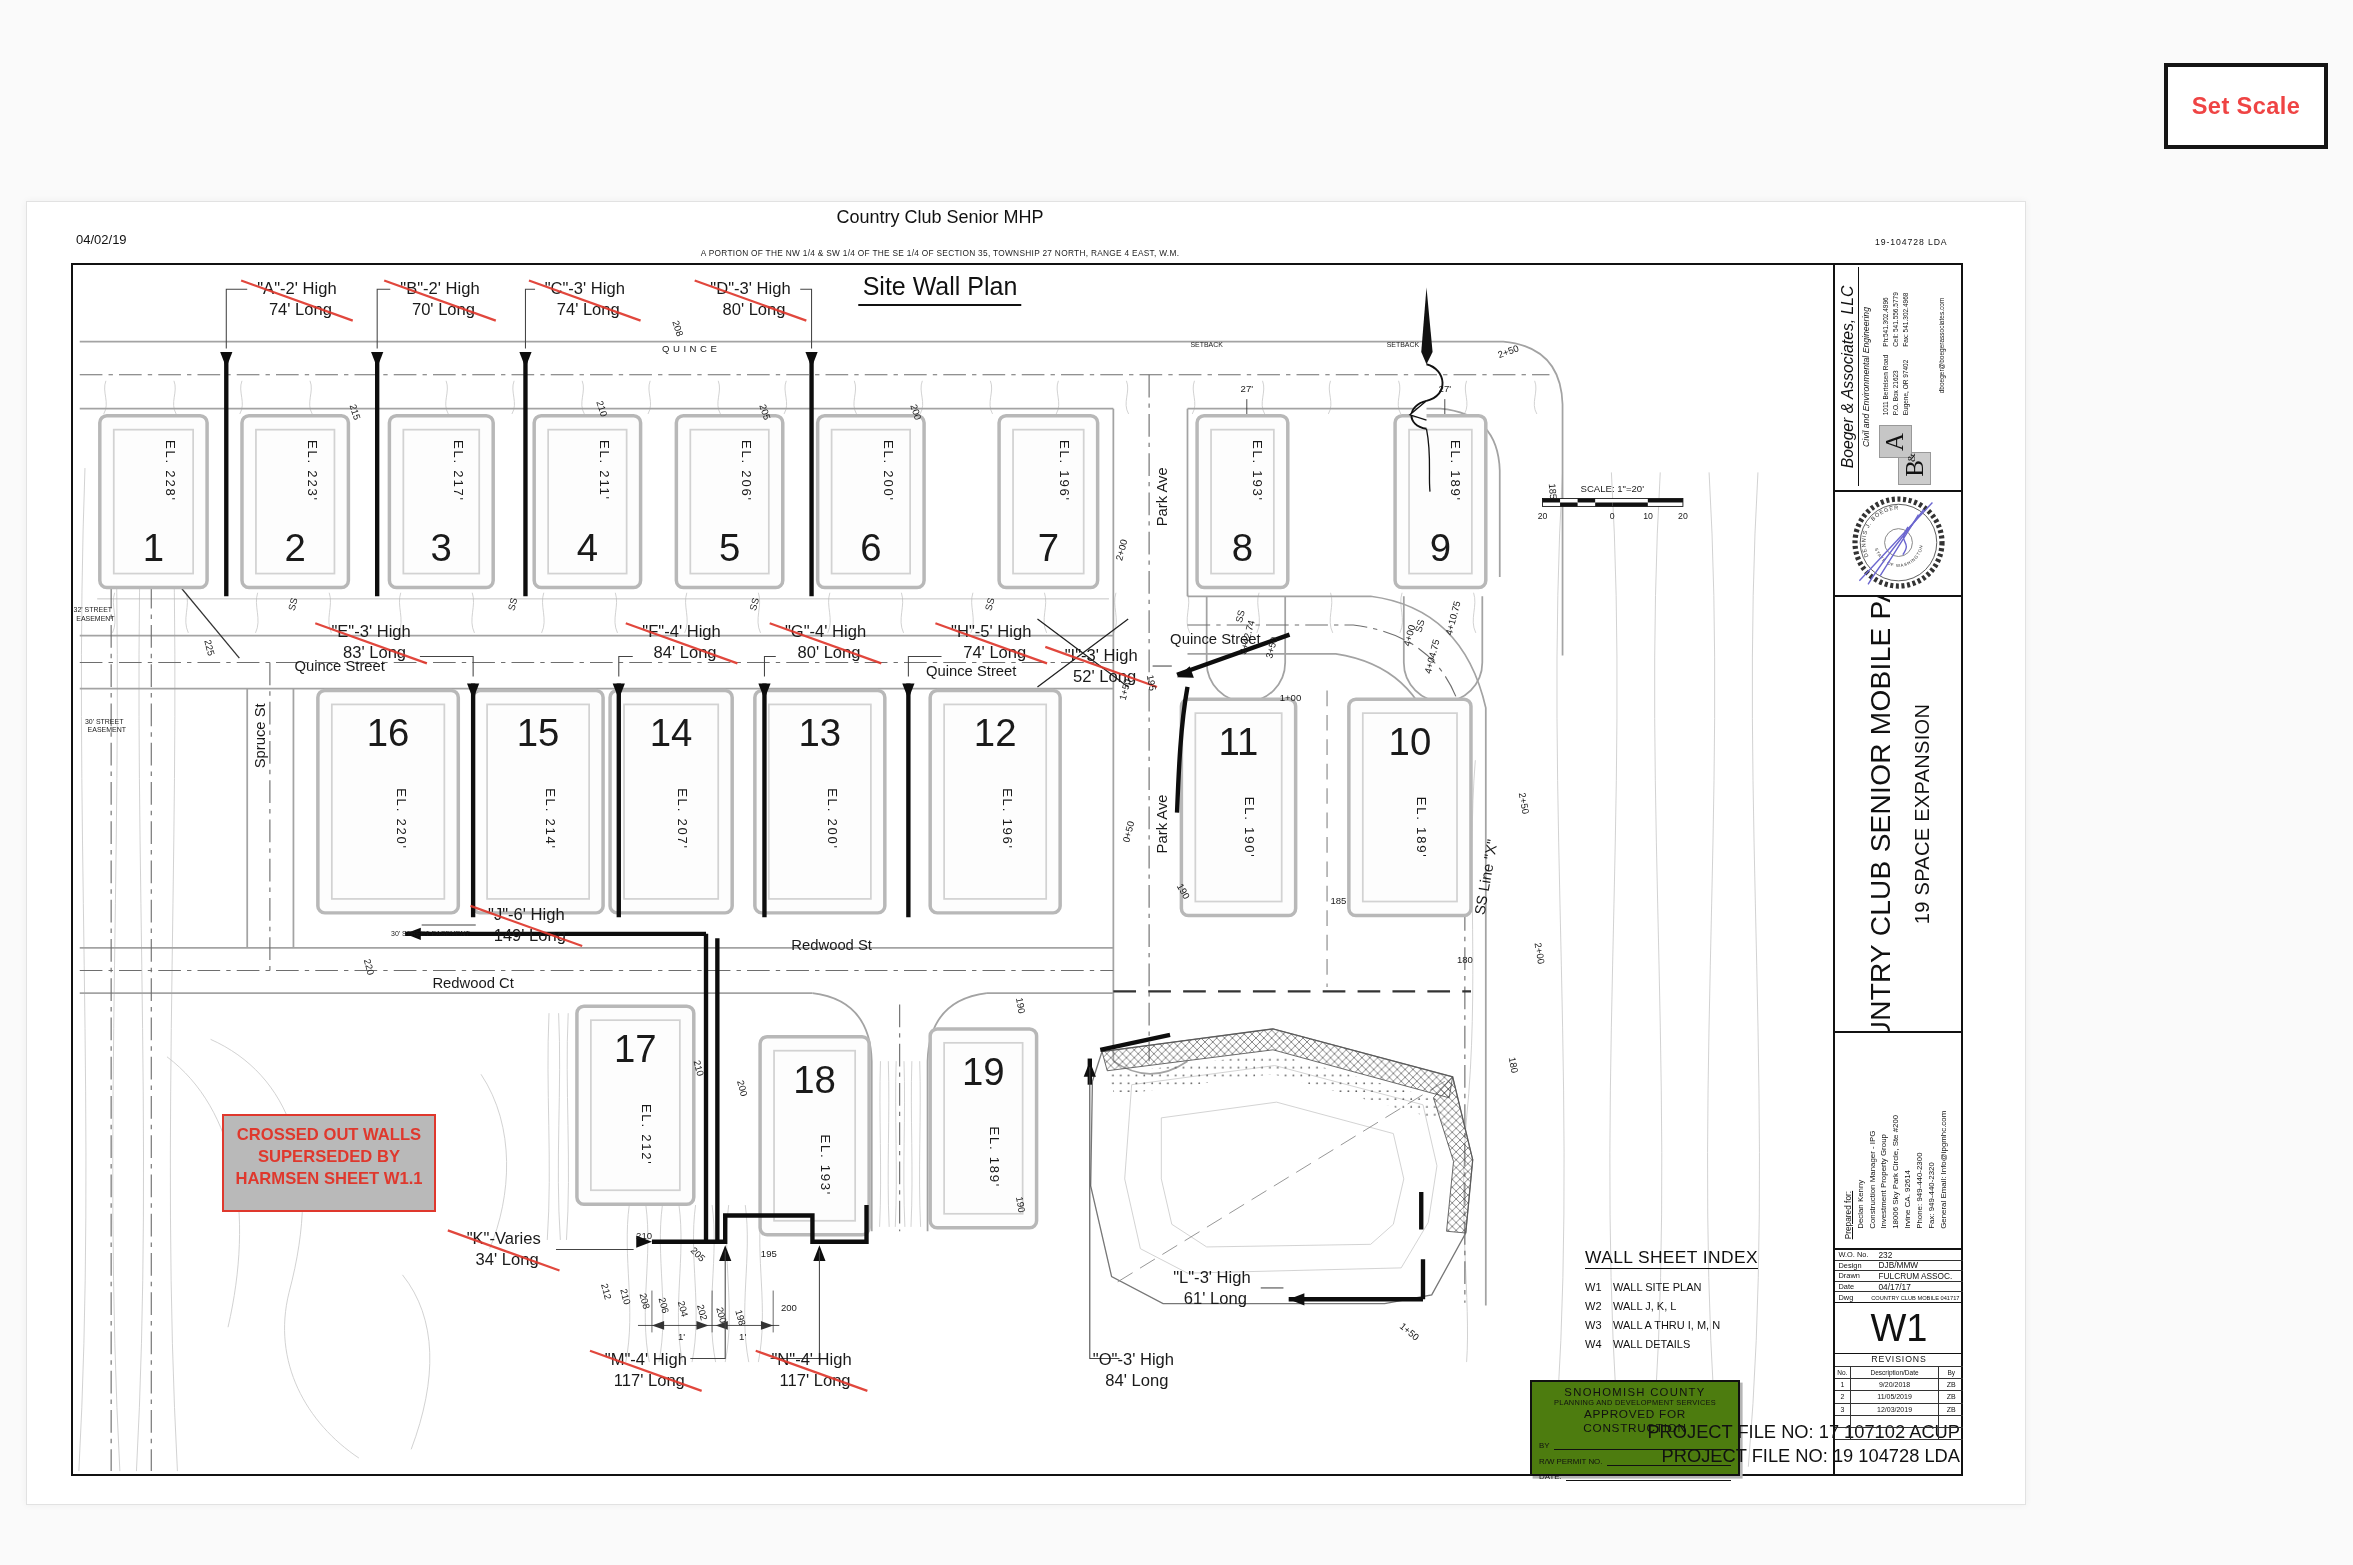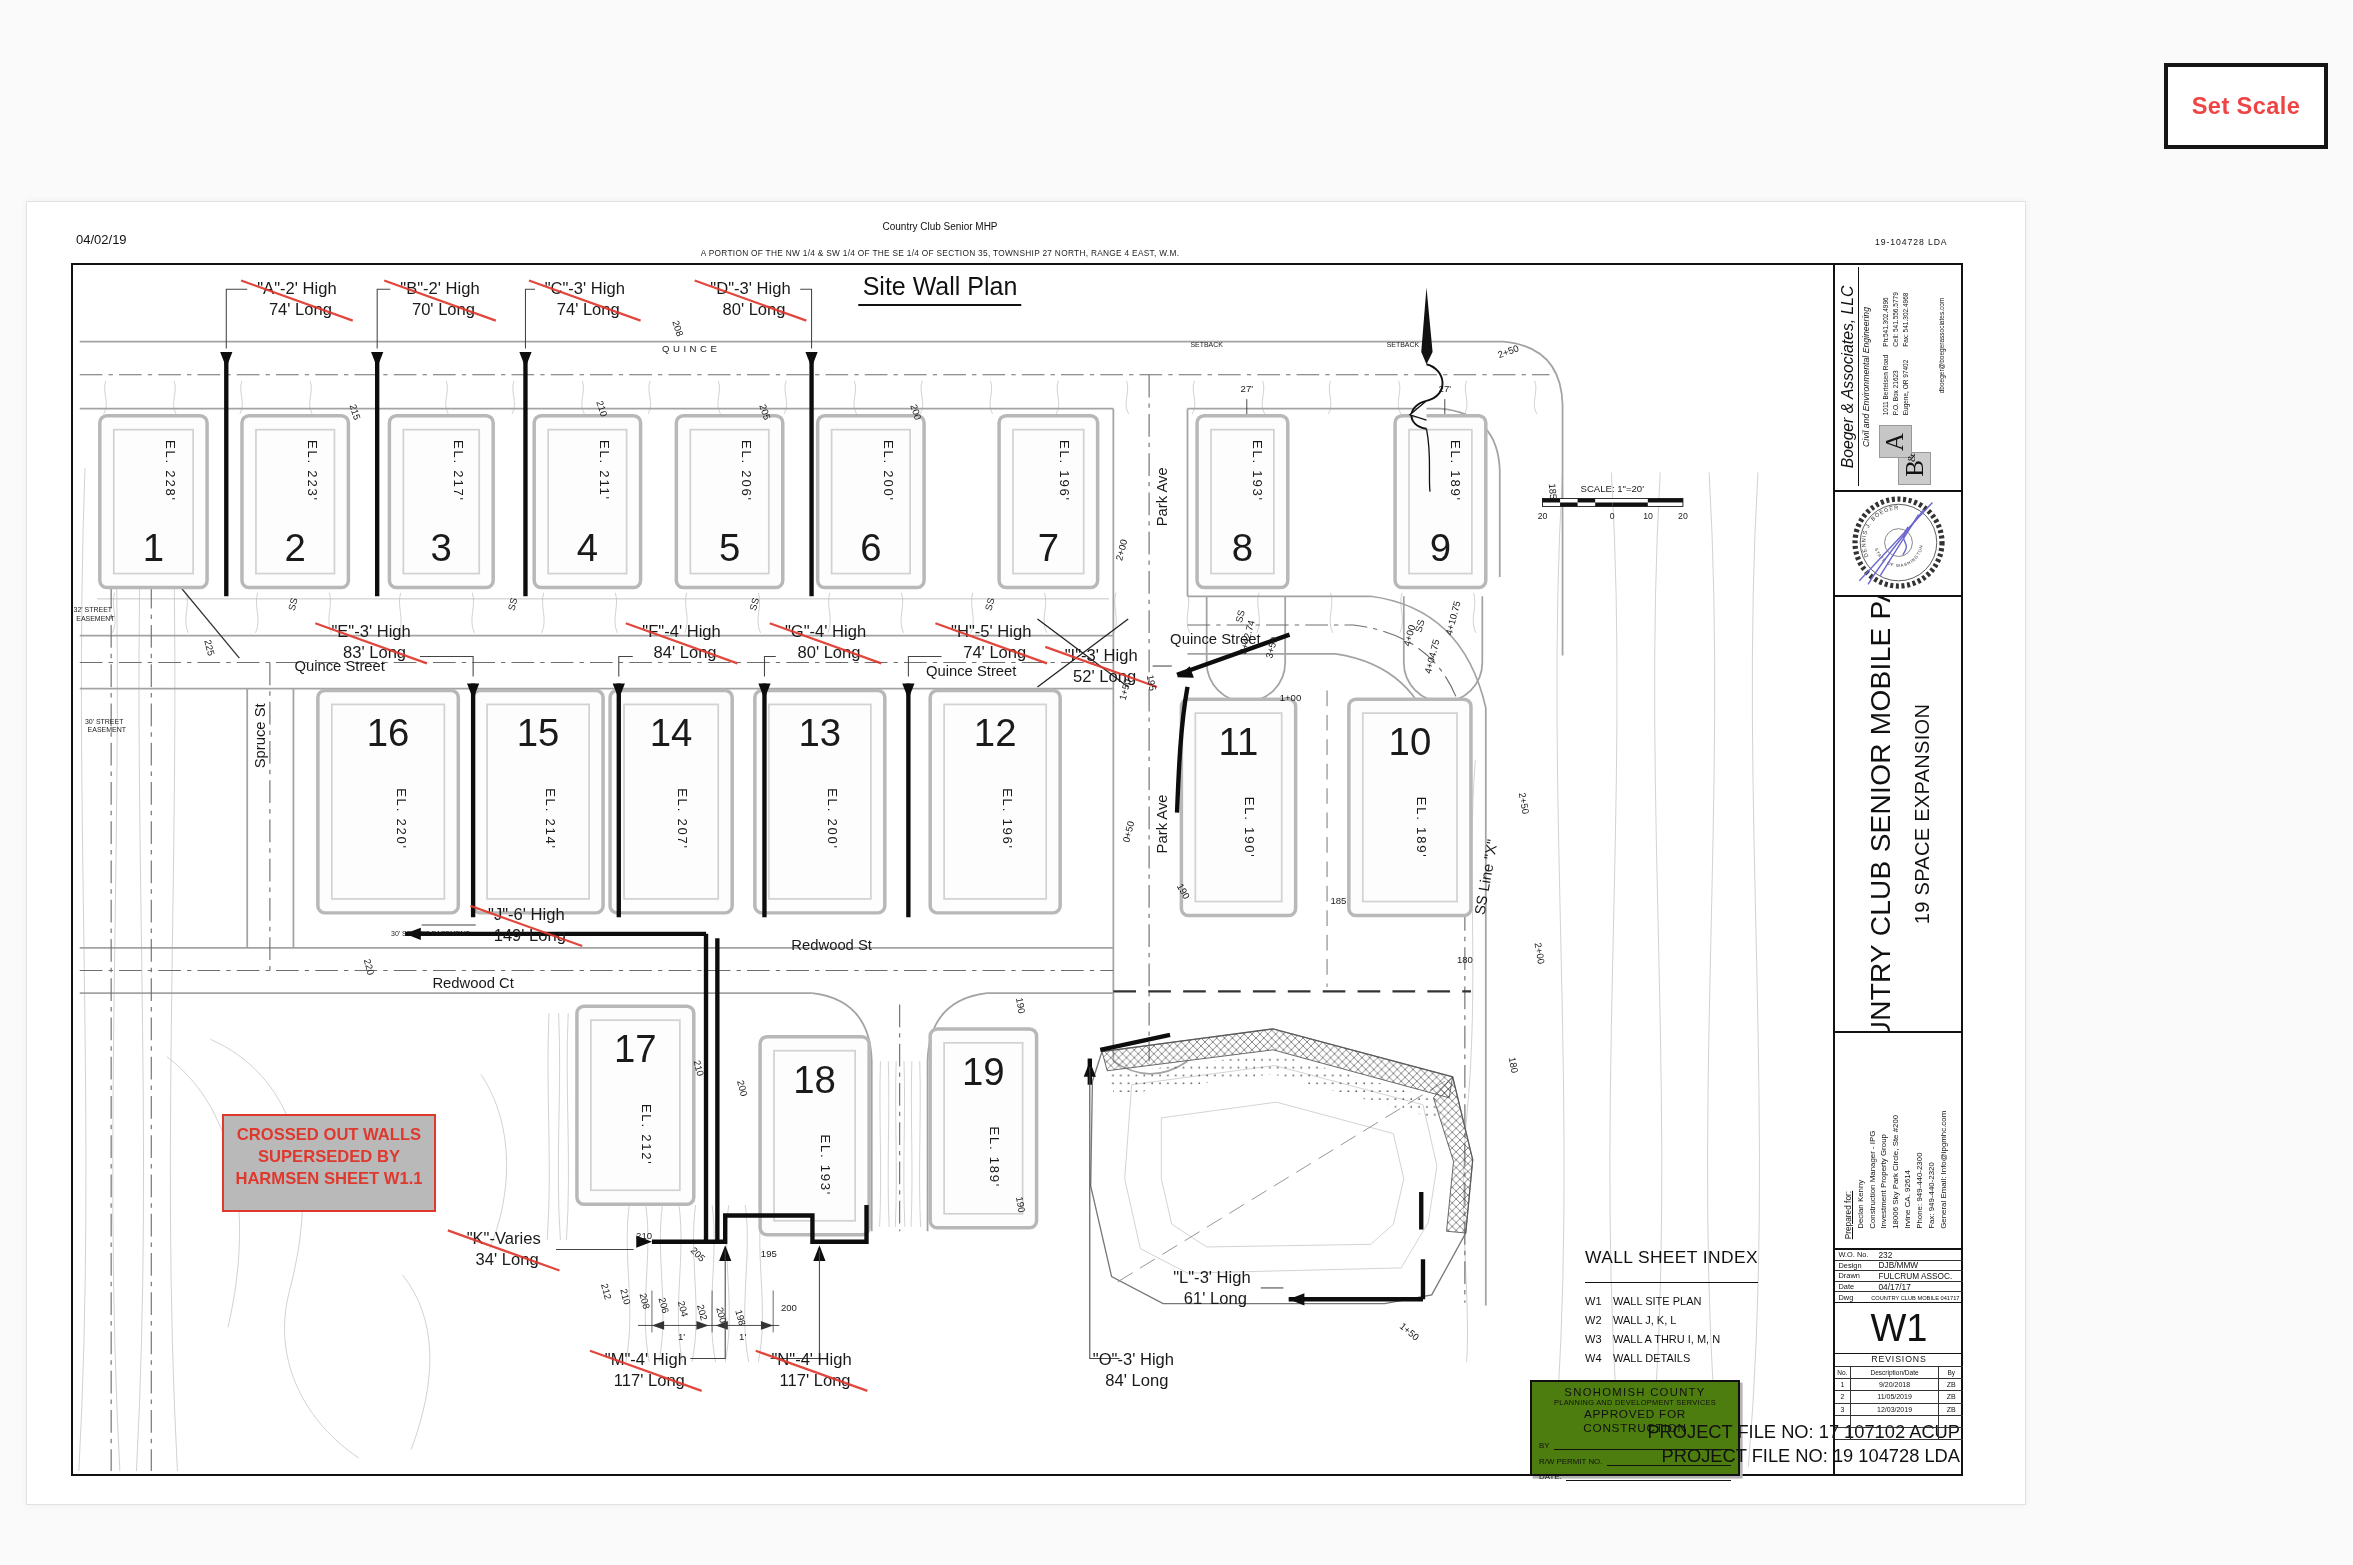--- a/index.html
+++ b/index.html
@@ -7,27 +7,27 @@
   .stage{position:relative;width:2354px;height:1565px;background:#fafafa;overflow:hidden}
   .set-scale{position:absolute;right:26px;top:63px;width:164px;height:86px;background:#fff;
     border:4.4px solid #151515;font:700 23.6px "Liberation Sans",sans-serif;letter-spacing:0.4px;cursor:pointer;color:#ef4444}
   .sheet{position:absolute;left:26px;top:201px;width:2000px;height:1304px;background:#fff;
     border:0.9px solid #e2e2e2;box-shadow:0 0 7px rgba(0,0,0,.05)}
   .sheet>div{position:absolute}
   .frame{left:44px;top:61px;width:1892px;height:1213px;border:2.2px solid #111}
   #plan{position:absolute;left:0;top:0;width:2000px;height:1304px}
   .hdr-date{left:49px;top:30px;font-size:13px}
   .hdr-lda{left:1848px;top:35px;font-size:8.7px;letter-spacing:0.9px}
-  .hdr-title{left:913px;top:19px;transform:translateX(-50%);font-size:10px}
+  .hdr-title{left:913px;top:5px;transform:translateX(-50%);font-size:18px}
   .hdr-legal{left:913px;top:46px;transform:translateX(-50%);font-size:8.3px;letter-spacing:0.3px;white-space:nowrap;color:#222}
   .plan-title{left:913px;top:70px;transform:translateX(-50%);font-size:25px;border-bottom:2.2px solid #111;padding:0 4.4px 2.6px;white-space:nowrap}
   .red-note{left:195px;top:912px;width:214px;height:98px;background:#b9b9b9;border:2.6px solid #df382d;
     color:#df382d;font-size:16.6px;font-weight:700;text-align:center;padding-top:7.9px;line-height:1.32}
   .wall-index{left:1558px;top:1045px;width:188px}
-  .wi-title{font-size:17.4px;border-bottom:1.7px solid #111;display:inline-block;padding-bottom:14px;margin-bottom:8.7px;letter-spacing:0.4px}
+  .wi-title{font-size:17.4px;border-bottom:1.7px solid #111;display:inline-block;padding-bottom:0;margin-bottom:8.7px;letter-spacing:0.4px}
   .wi-row{font-size:11px;line-height:1.75;display:flex}
   .wi-code{width:28px}
   .approval{left:1503px;top:1178px;width:210px;height:96px;border:2.6px solid #111;background:#4d7c0f;
     box-shadow:2.6px 2.6px 0 #b5b5b5;padding:4.4px 7px 3.5px}
   .ap1{text-align:center;font-size:11.3px;letter-spacing:1.3px}
   .ap2{text-align:center;font-size:7.4px;letter-spacing:0.3px}
   .ap3{text-align:center;font-size:11.8px;letter-spacing:0.7px;margin-bottom:1.7px}
   .ap-row{display:flex;font-size:7.9px;margin-top:6.1px;align-items:flex-end}
   .fill{flex:1;border-bottom:1.3px solid #111;margin-left:4.4px;height:7px}
   .proj-files{right:65px;top:1218px;text-align:right;font-size:18.3px;line-height:24.4px}

